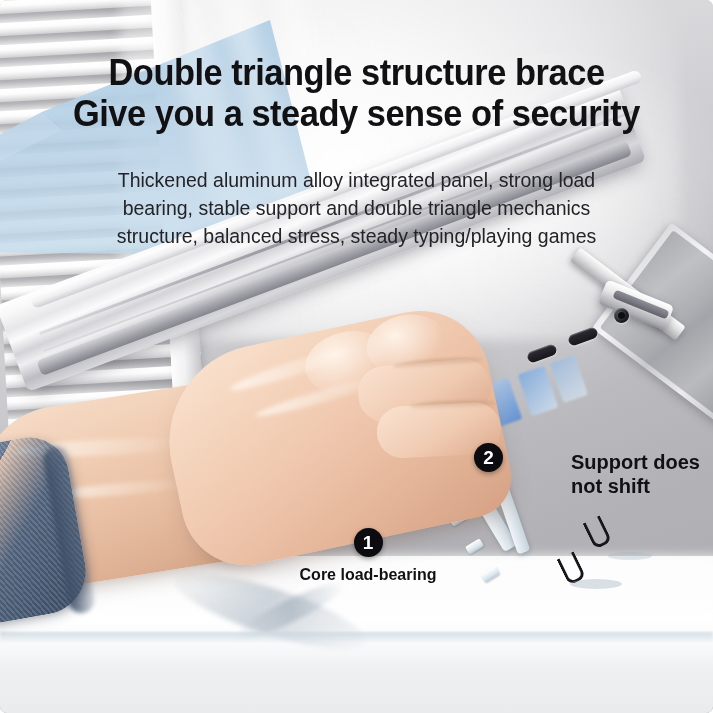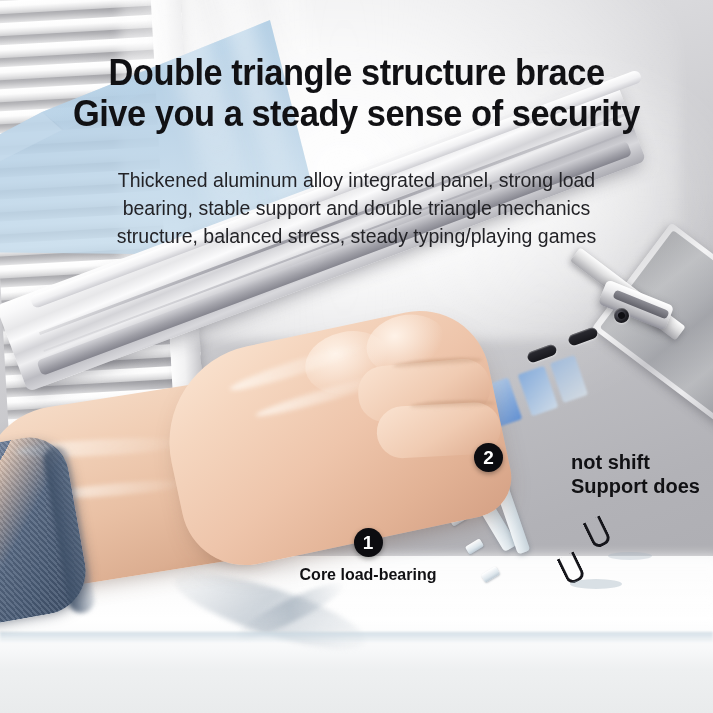--- a/index.html
+++ b/index.html
@@ -1,18 +1,18 @@
 <!DOCTYPE html>
 <html><head>
 <meta charset="utf-8">
 <style>
   html,body{margin:0;padding:0;background:#fff;}
   body{width:713px;height:713px;font-family:"Liberation Sans",sans-serif;}
 
-  #stage{position:relative;width:713px;height:713px;overflow:hidden;background:#cfcfd2;}
+  #stage{position:relative;width:713px;height:713px;overflow:hidden;background:#cfcfd2;border-radius:7px;}
 
   
   .photo{position:absolute;inset:0;overflow:hidden;}
 
   
   .wall{position:absolute;inset:0;
     background:
       radial-gradient(ellipse 420px 300px at 64% 34%, rgba(255,255,255,.30), rgba(255,255,255,0) 62%),
       linear-gradient(160deg,#e9e9ea 0%,#d9d9dc 26%,#c2c2c6 52%,#b2b2b7 74%,#a9a9ae 100%);
   }
@@ -369,17 +369,17 @@
 
   <div class="callout c1">
     <div class="badge">1</div>
     <div class="callout-label">Core load-bearing</div>
   </div>
 
   <div class="callout c2">
     <div class="badge">2</div>
   </div>
   <div class="c2-label">
+    <div>Support does</div>
     <div>not shift</div>
-    <div>Support does</div>
   </div>
 
 </div>
 
 </body></html>

